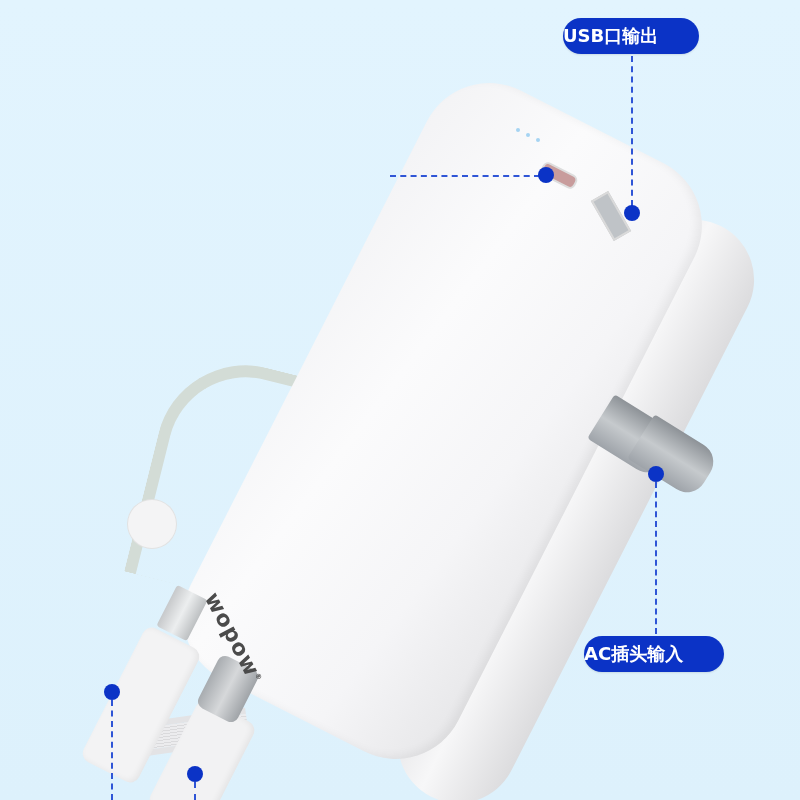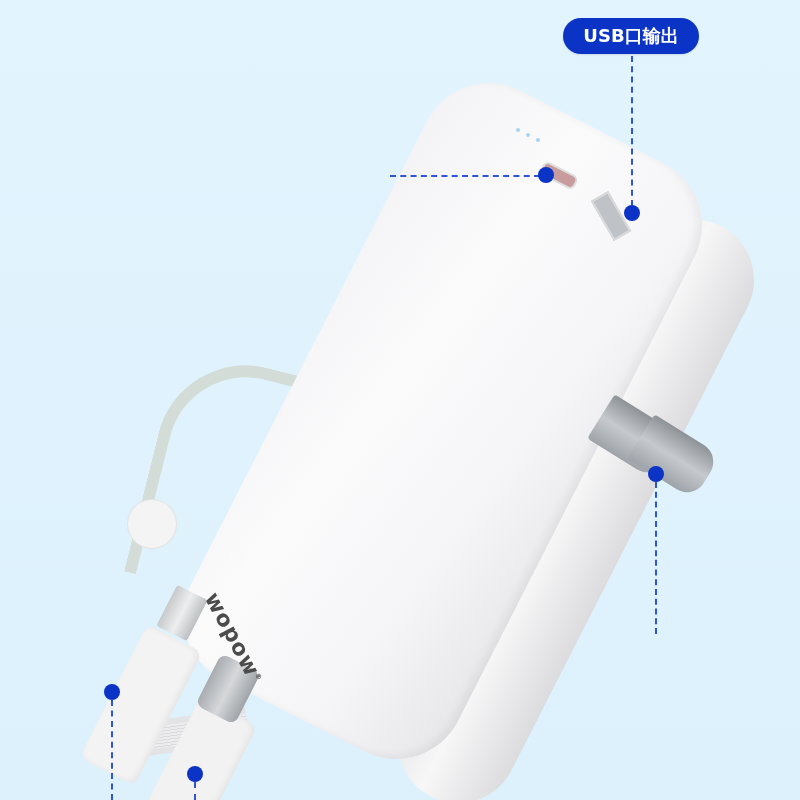--- a/index.html
+++ b/index.html
@@ -29,21 +29,21 @@
   .lightning { position:absolute; left:165px; top:590px; width:34px; height:46px; background:linear-gradient(90deg,#c7c9cb,#eceeef,#bdc0c2); border-radius:3px; transform:rotate(27deg); }
   .lightning-boot { position:absolute; left:110px; top:630px; width:62px; height:150px; background:#f3f3f4; border-radius:10px; transform:rotate(27deg); box-shadow:inset -3px 0 6px rgba(0,0,0,0.06); }
   .typec { position:absolute; left:206px; top:660px; width:44px; height:58px; background:linear-gradient(90deg,#a8acb0,#d6d8da,#a0a4a8); border-radius:8px; transform:rotate(27deg); }
   .typec-boot { position:absolute; left:170px; top:705px; width:64px; height:120px; background:#f2f2f3; border-radius:10px; transform:rotate(27deg); box-shadow:inset -3px 0 6px rgba(0,0,0,0.06); }
   .ribbon { position:absolute; left:128px; top:716px; width:120px; height:22px; border-top:6px solid #e3e3e5; border-bottom:6px solid #e3e3e5; background:repeating-linear-gradient(180deg,#ececee 0 2px,#dadadc 2px 3px); transform:rotate(-8deg); }
 
   .logo { position:absolute; left:222px; top:588px; font-family:"DejaVu Sans",sans-serif; font-size:22px; font-weight:bold; color:#4b4b4b; transform:rotate(62deg); transform-origin:left top; letter-spacing:1px; }
   .logo sup { font-size:7px; }
 
   
-  .pill { position:absolute; background:#0b33c6; color:#fff; font-weight:bold; font-size:18px; border-radius:22px; display:flex; align-items:center; justify-content:center; white-space:nowrap; font-family:"DejaVu Sans","Liberation Sans",sans-serif; box-shadow:0 1px 2px rgba(0,0,0,0.1); }
+  .pill { position:absolute; background:#0b33c6; color:#fff; font-weight:bold; font-size:18px; border-radius:22px; display:flex; align-items:center; justify-content:flex-start; white-space:nowrap; font-family:"DejaVu Sans","Liberation Sans",sans-serif; box-shadow:0 1px 2px rgba(0,0,0,0.1); }
   .pill-usb { left:563px; top:18px; width:136px; height:36px; }
   .pill-typec { left:105px; top:158px; width:285px; height:36px; }
   .pill-ac { left:584px; top:636px; width:140px; height:36px; }
 
   .dot { position:absolute; width:16px; height:16px; border-radius:50%; background:#0b33c6; }
   .dash-v { position:absolute; width:0; border-left:2px dashed #2f55d6; }
   .dash-h { position:absolute; height:0; border-top:2px dashed #2f55d6; }
 </style>
 </head>
 <body>
@@ -82,18 +82,21 @@
       <span>USB口输出</span>
     </div>
   <div class="dash-v" style="left:631px;top:56px;height:150px"></div>
   <div class="dot" style="left:624px;top:205px"></div>
 
   <div class="dash-h" style="left:390px;top:175px;width:150px"></div>
   <div class="dot" style="left:538px;top:167px"></div>
 
   <div class="dot" style="left:648px;top:466px"></div>
   <div class="dash-v" style="left:655px;top:482px;height:152px"></div>
+  <div class="pill pill-ac">
+      <span>AC插头输入</span>
+    </div>
 
   <div class="dot" style="left:104px;top:684px"></div>
   <div class="dash-v" style="left:111px;top:700px;height:100px"></div>
   <div class="dot" style="left:187px;top:766px"></div>
   <div class="dash-v" style="left:194px;top:782px;height:18px"></div>
 </div>
 
 </body></html>

